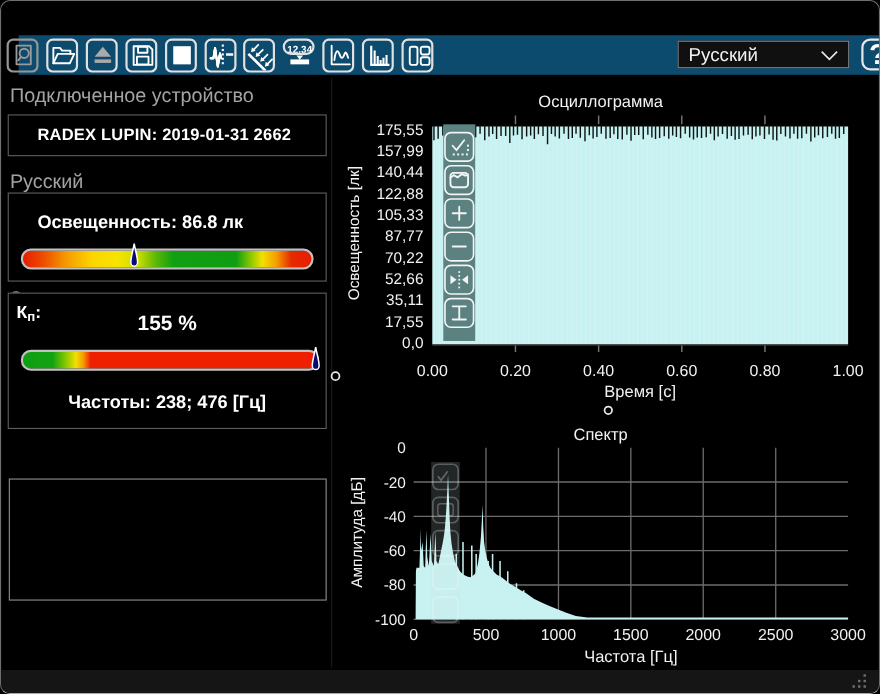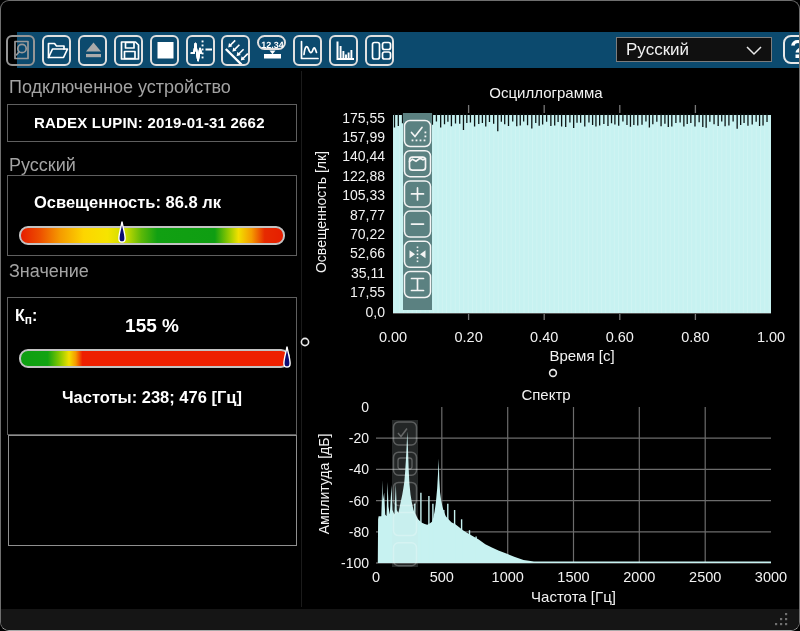--- a/index.html
+++ b/index.html
@@ -112,21 +112,21 @@
     </div>
   <div class="glabel" style="top:154px">Русский</div>
   <div class="box" style="top:174px;height:81px">
     <span class="abs" style="left:26px;top:17px;color:#fff;font-weight:bold;font-size:16.5px">Освещенность: 86.8 лк</span>
     <div class="abs" style="left:11px;top:50px;width:266px;height:19px;border:2px solid #c2c2c2;border-radius:9px;background:linear-gradient(to right,#e61e00 0%,#ed4d00 7%,#f59b00 15%,#fdd500 24%,#f6e400 33%,#cbdc00 40%,#5cb808 46%,#11a012 52%,#0f9e12 74%,#8cc800 79%,#f2e000 83%,#f59b00 88%,#e62a00 93%,#e61e00 100%)"></div>
     <svg width="18" height="30" viewBox="-9 -11 18 30" style="position:absolute;left:105px;top:43.5px">
         <path d="M0 -9.5 C0.9 -3.5 3.1 2.5 3.1 7.4 A3.1 3.6 0 1 1 -3.1 7.4 C-3.1 2.5 -0.9 -3.5 0 -9.5 Z" fill="#0a0a72" stroke="#fff" stroke-width="1.4"></path>
       </svg>
   </div>
   <div class="glabel" style="top:260px">Значение</div>
-  <div class="box" style="top:296px;height:138px">
+  <div class="box" style="top:265px;height:124px">
     <span class="abs" style="left:7px;top:9px;color:#fff;font-weight:bold;font-size:16px">К<span style="font-size:12px;vertical-align:-3px">п</span>:</span>
     <span class="abs" style="left:0;top:17px;width:100%;text-align:center;color:#fff;font-weight:bold;font-size:19px">155 %</span>
     <div class="abs" style="left:11px;top:51px;width:271px;height:19px;border:2px solid #c2c2c2;border-radius:9px;background:linear-gradient(to right,#0f9e12 0%,#12a312 10%,#7ac400 14%,#f2e000 18%,#f59b00 20.5%,#ee2000 23%,#ee2000 100%)"></div>
     <svg width="18" height="30" viewBox="-9 -11 18 30" style="position:absolute;left:270px;top:46.5px">
         <path d="M0 -9.5 C0.9 -3.5 3.1 2.5 3.1 7.4 A3.1 3.6 0 1 1 -3.1 7.4 C-3.1 2.5 -0.9 -3.5 0 -9.5 Z" fill="#0a0a72" stroke="#fff" stroke-width="1.4"></path>
       </svg>
     <span class="abs" style="left:0;top:90px;width:100%;text-align:center;color:#fff;font-weight:bold;font-size:16.5px">Частоты: 238; 476 [Гц]</span>
   </div>
   <div class="abs" style="left:7px;top:434px;width:289px;height:111px;border:1px solid #8f8f8f;background:#000"></div>
 

